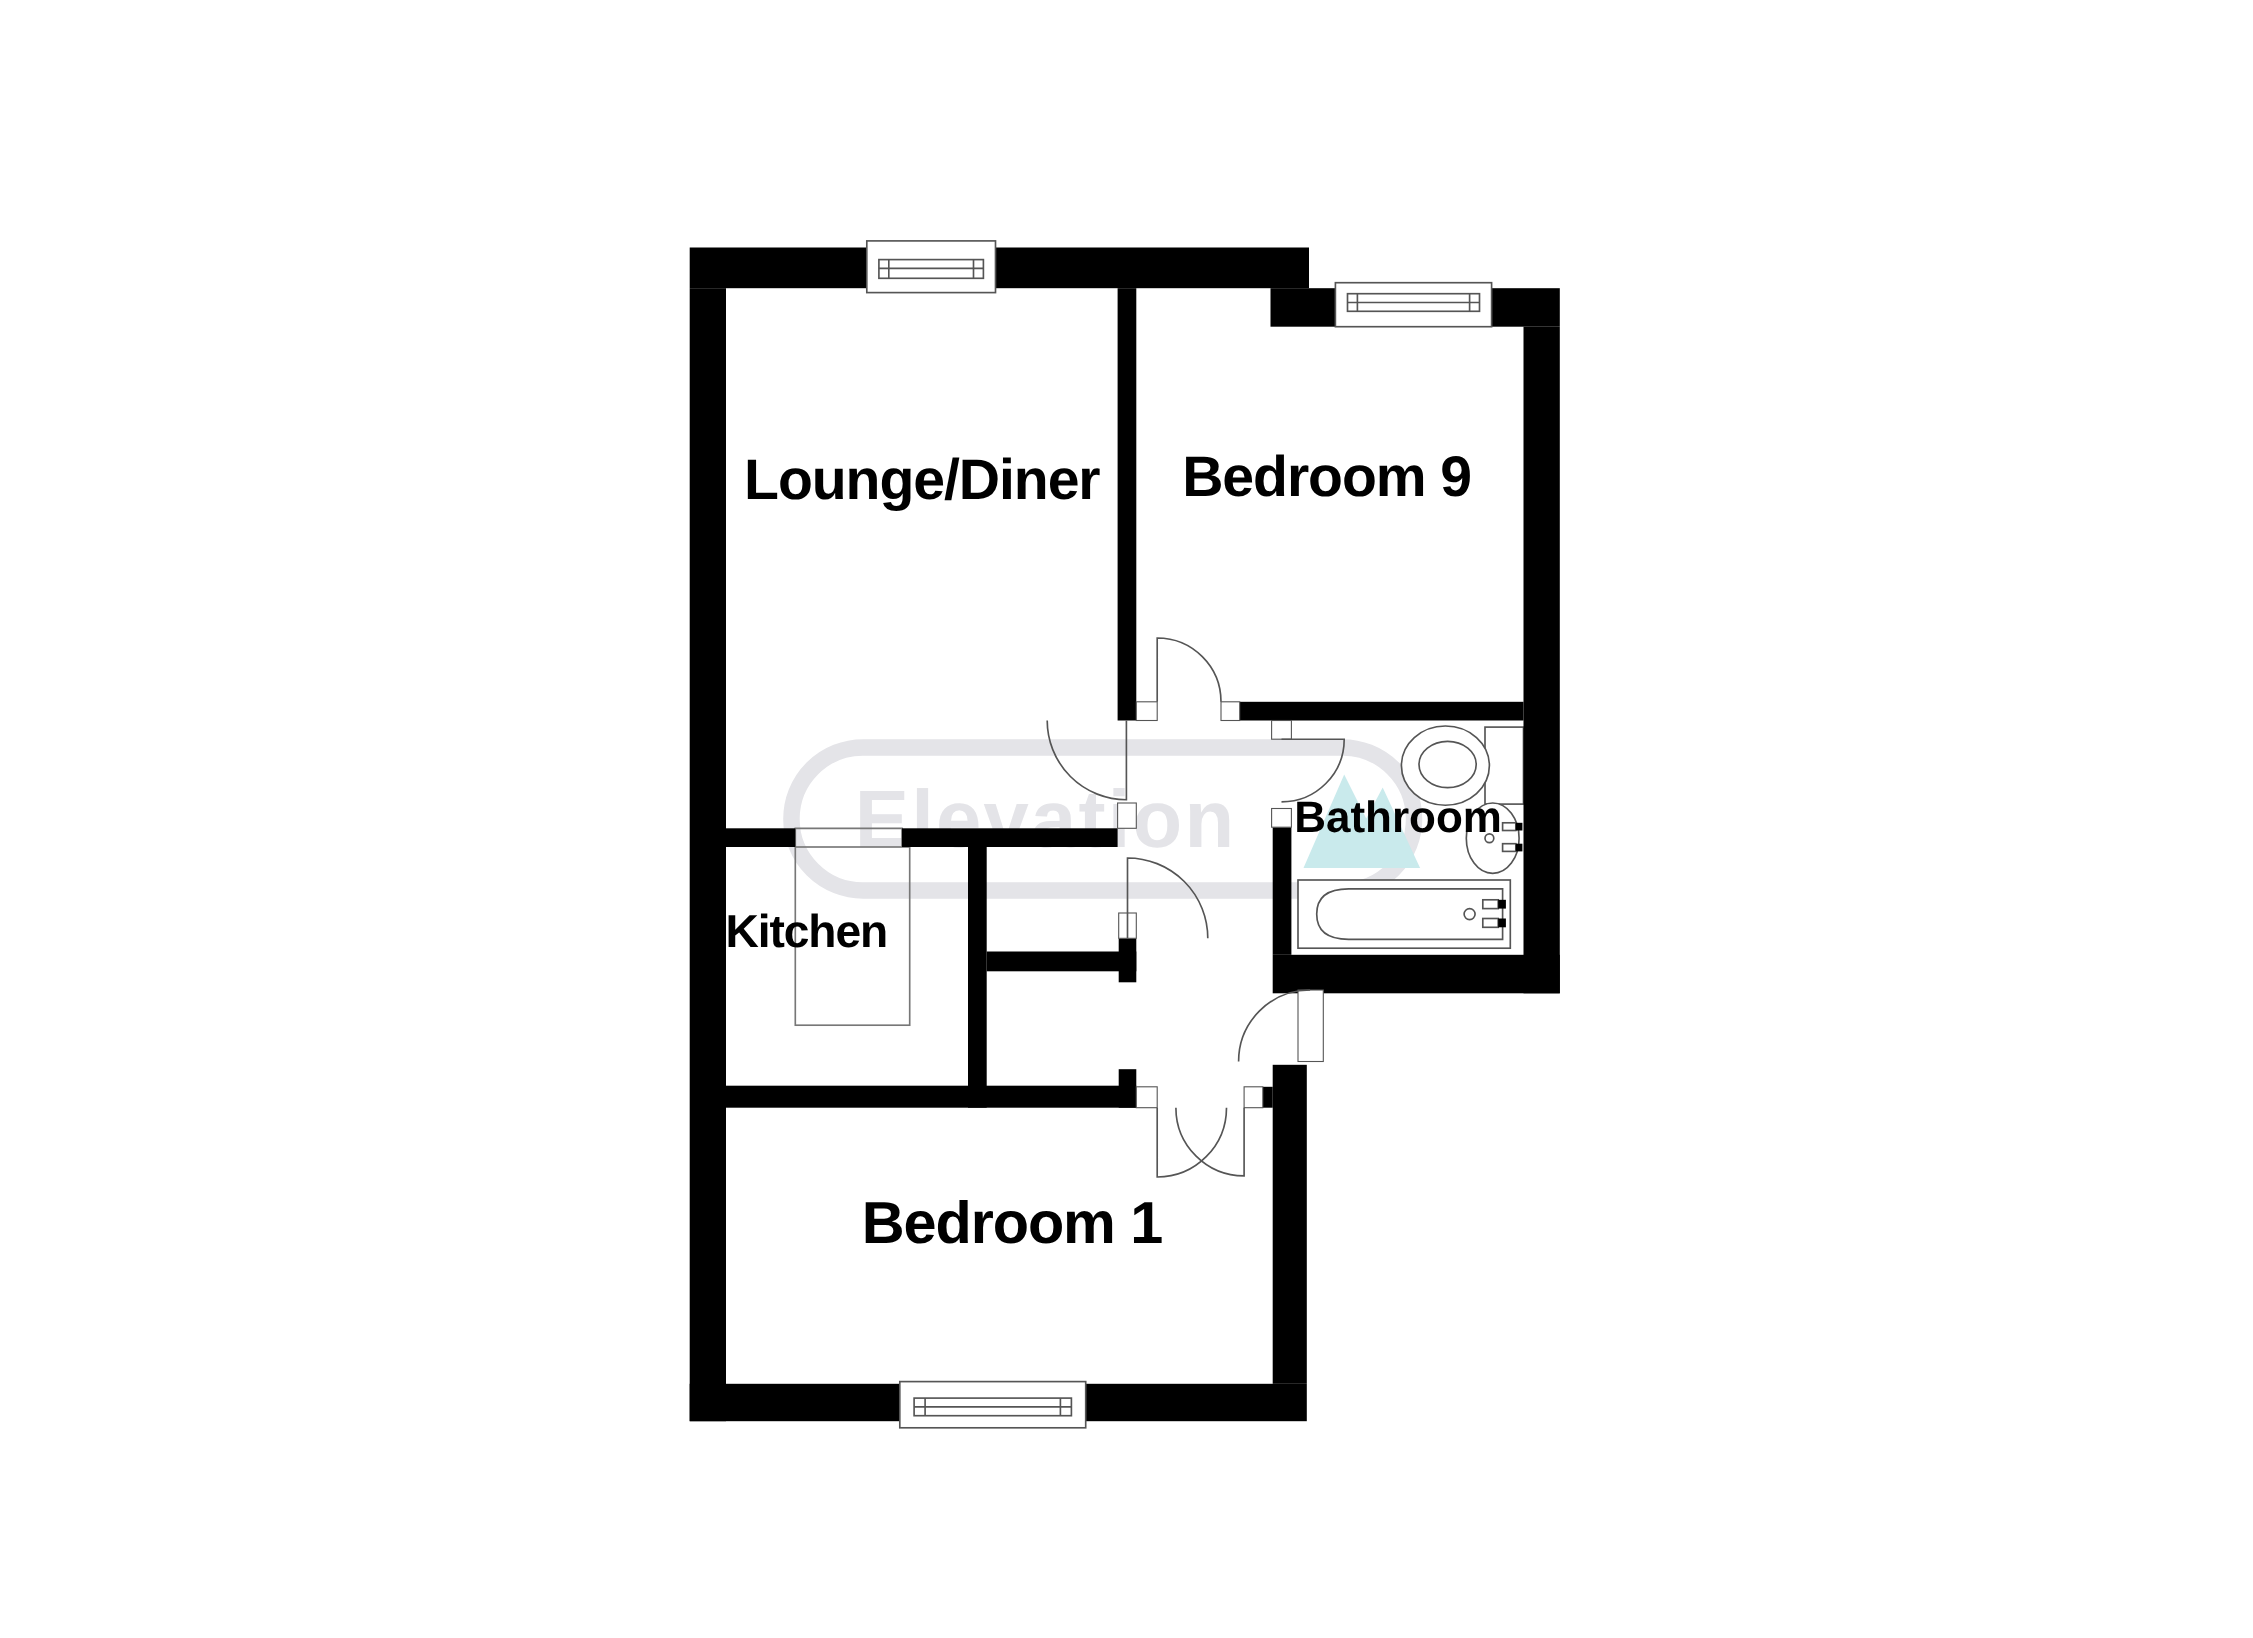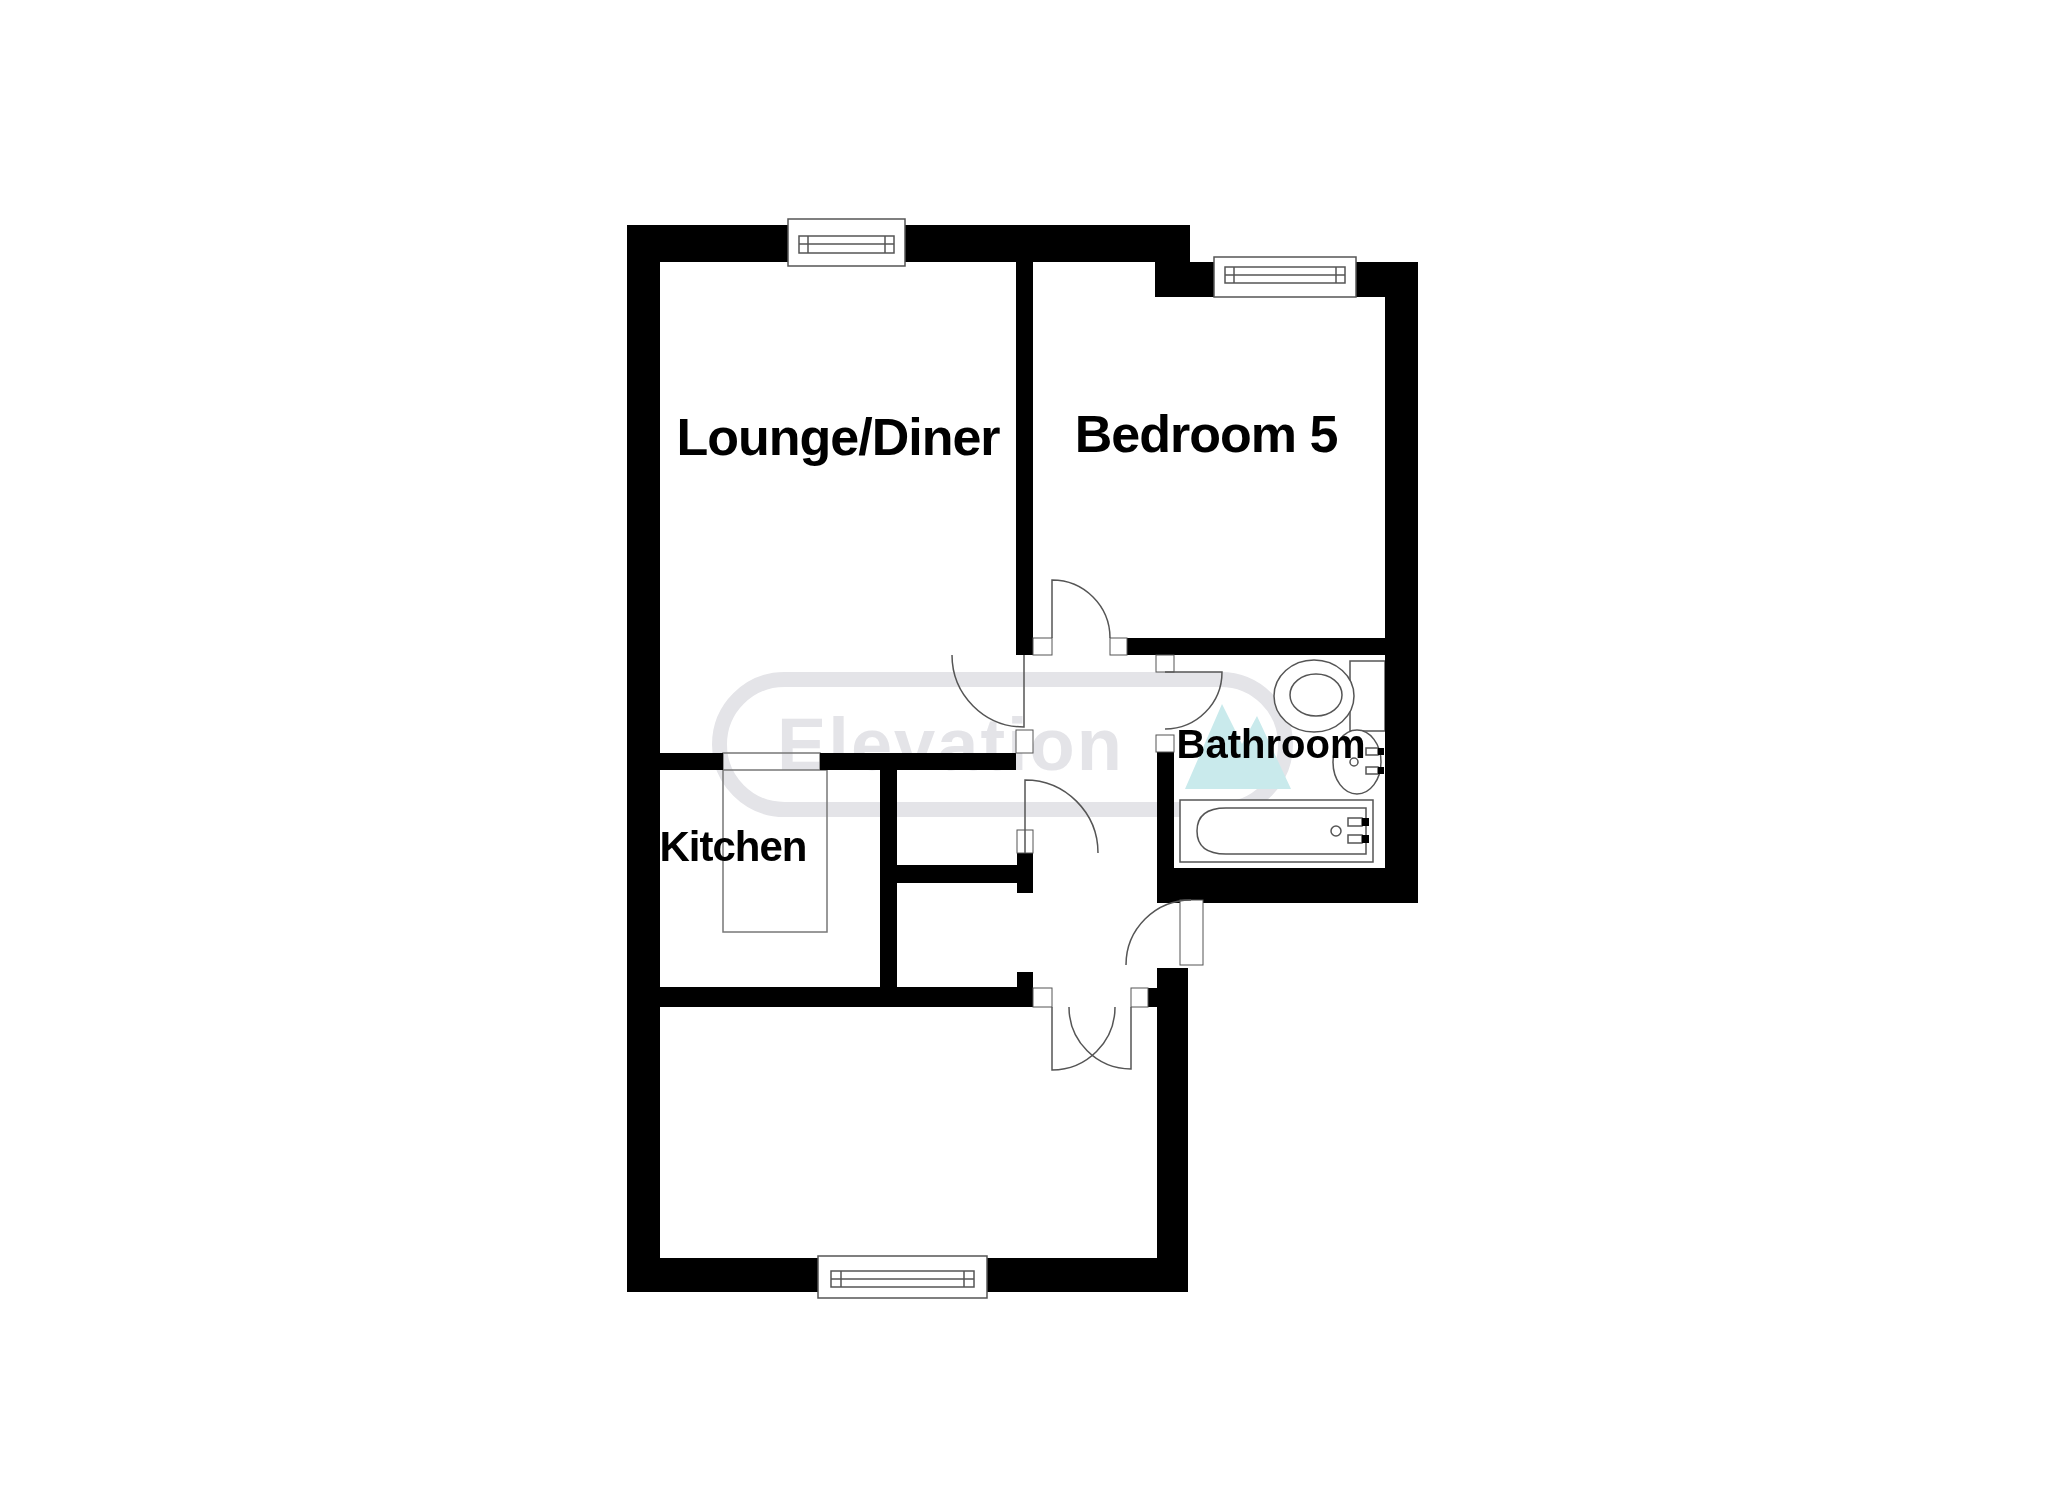--- a/index.html
+++ b/index.html
@@ -139,18 +139,19 @@
       <path d="M1024,655 L1024,727 A72,72 0 0 1 952,655"></path>
       <path d="M1165,672 L1222,672 A57,57 0 0 1 1165,729"></path>
       <path d="M1025,853 L1025,780 A73,73 0 0 1 1098,853"></path>
       <path d="M1052,1007 L1052,1070 A63,63 0 0 0 1115,1007"></path>
       <path d="M1131,1007 L1131,1069 A62,62 0 0 1 1069,1007"></path>
       <path d="M1126,965 A65,65 0 0 1 1191,900"></path>
     </g>
   </svg>
 
   <div id="lbl-lounge" class="room-label">Lounge/Diner</div>
-  <div id="lbl-bedroom2" class="room-label">Bedroom 5</div>
+  <div id="lbl-bedroom2" class="room-label">Bedroom 9</div>
   <div id="lbl-kitchen" class="room-label">Kitchen</div>
   <div id="lbl-bathroom" class="room-label">Bathroom</div>
+  <div id="lbl-bedroom1" class="room-label">Bedroom 1</div>
 
 
 </div>
 
 </body></html>

